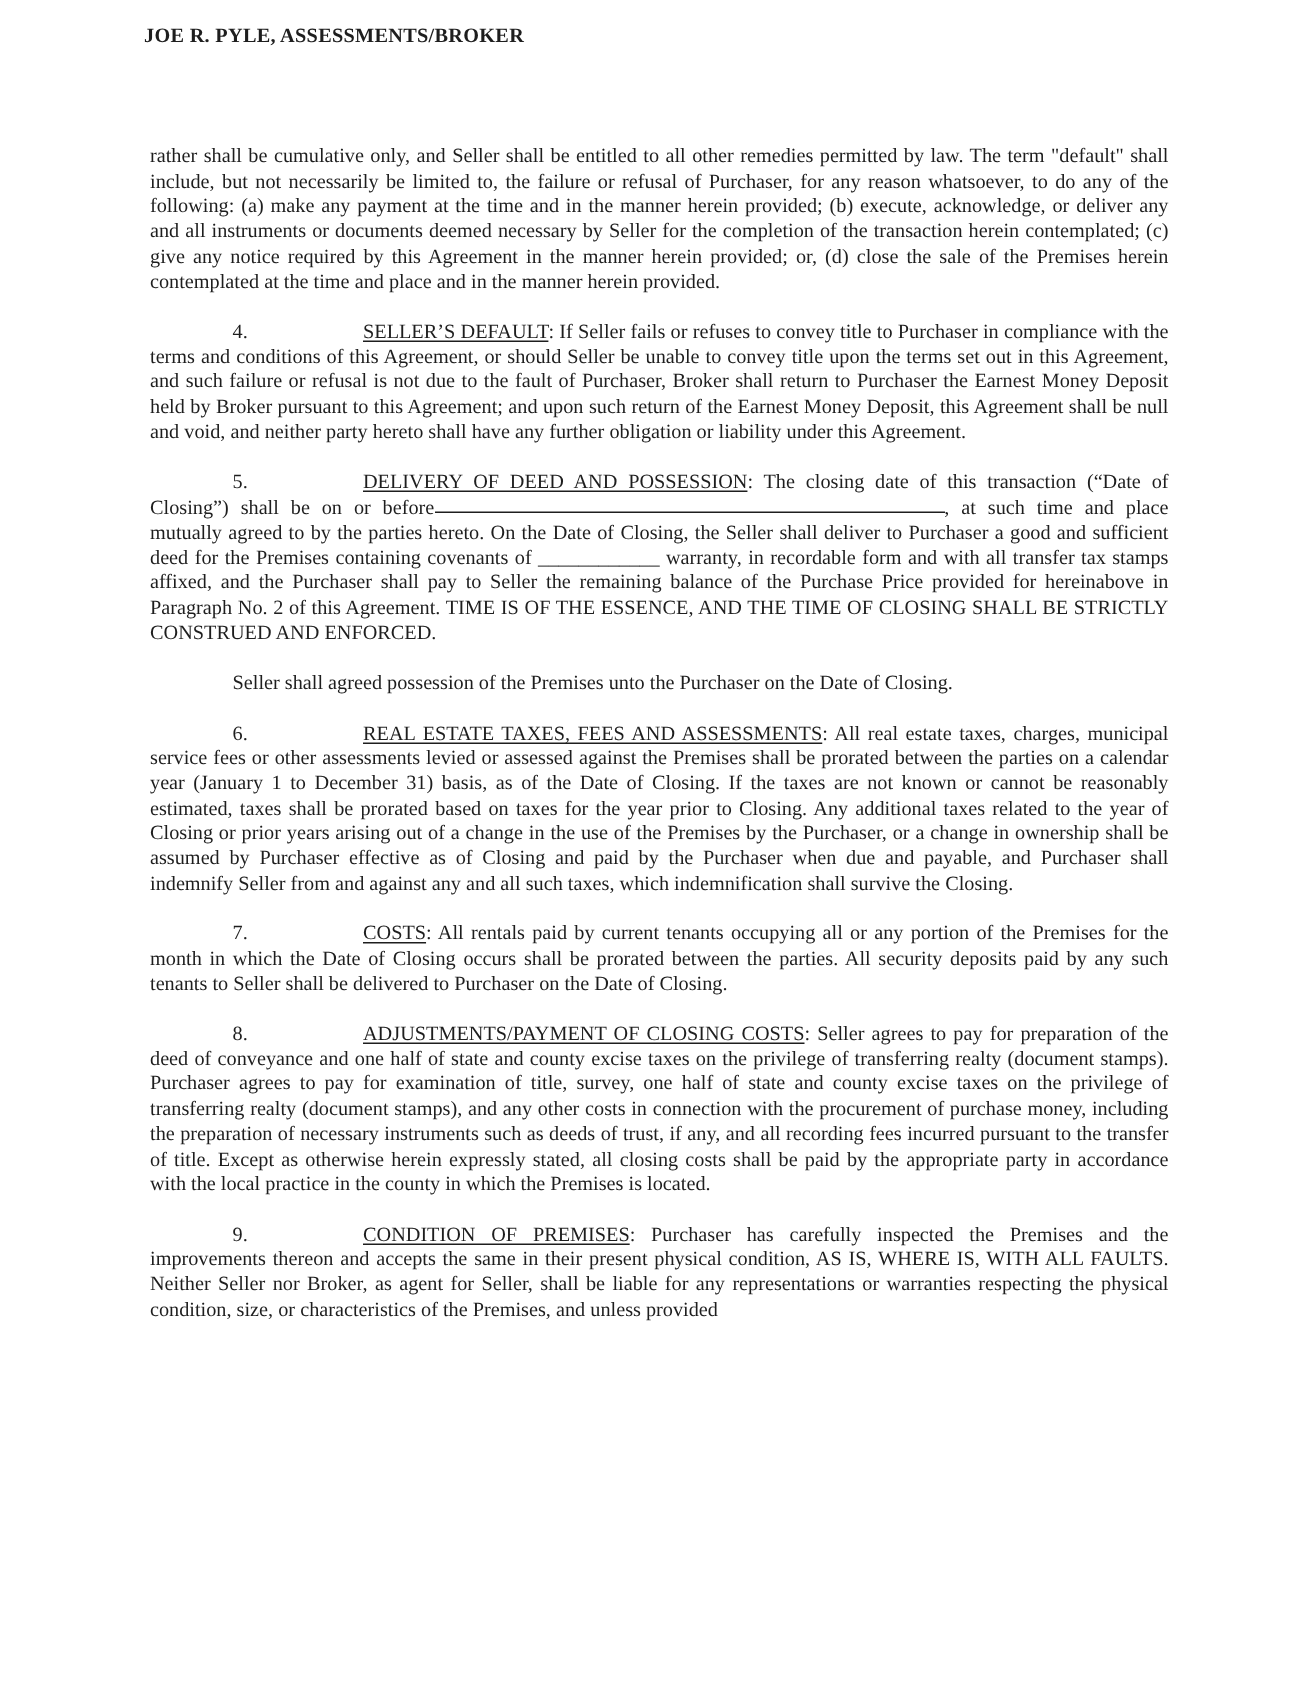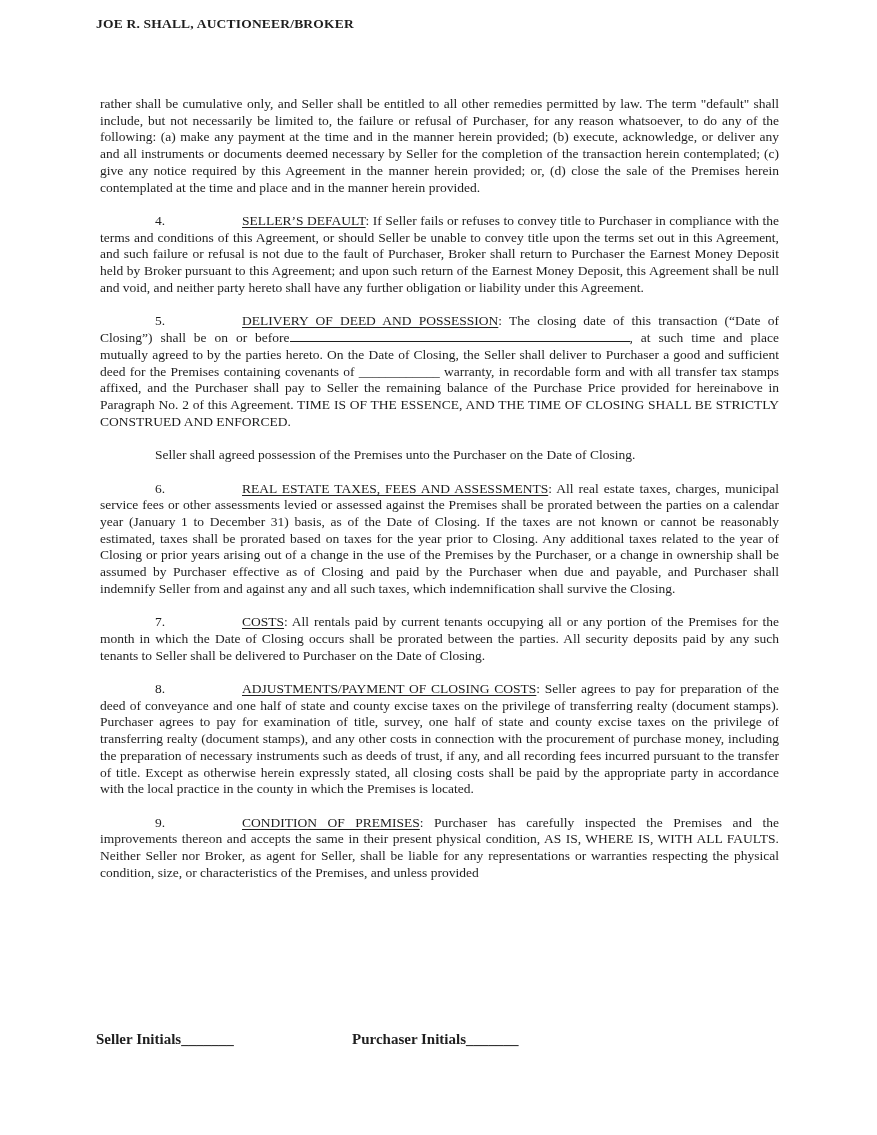--- a/index.html
+++ b/index.html
@@ -69,36 +69,28 @@
   .footer-item { position: absolute; top: 0; white-space: nowrap; }
   .footer-item.seller { left: 0; }
   .footer-item.purchaser { left: 256px; }
 </style>
 </head>
 <body>
 
 <div class="page">
 
   <header class="doc-header">
-    <span>JOE R. SHALL, AUCTIONEER/BROKER</span>
+    <span>JOE R. PYLE, ASSESSMENTS/BROKER</span>
   </header>
 
   <main class="content" id="body-container">
       <p class="plain"><span>rather shall be cumulative only, and Seller shall be entitled to all other remedies permitted by law. The term "default" shall include, but not necessarily be limited to, the failure or refusal of Purchaser, for any reason whatsoever, to do any of the following: (a) make any payment at the time and in the manner herein provided; (b) execute, acknowledge, or deliver any and all instruments or documents deemed necessary by Seller for the completion of the transaction herein contemplated; (c) give any notice required by this Agreement in the manner herein provided; or, (d) close the sale of the Premises herein contemplated at the time and place and in the manner herein provided.</span></p>
       <p class="numbered"><span class="pnum">4.</span><span class="u">SELLER’S DEFAULT</span><span>:  If Seller fails or refuses to convey title to Purchaser in compliance with the terms and conditions of this Agreement, or should Seller be unable to convey title upon the terms set out in this Agreement, and such failure or refusal is not due to the fault of Purchaser, Broker shall return to Purchaser the Earnest Money Deposit held by Broker pursuant to this Agreement; and upon such return of the Earnest Money Deposit, this Agreement shall be null and void, and neither party hereto shall have any further obligation or liability under this Agreement.</span></p>
       <p class="numbered"><span class="pnum">5.</span><span class="u">DELIVERY OF DEED AND POSSESSION</span><span>: The closing date of this transaction (“Date of Closing”) shall be on or before</span><span class="fill-line"></span><span>, at such time and place mutually agreed to by the parties hereto. On the Date of Closing, the Seller shall deliver to Purchaser a good and sufficient deed for the Premises containing covenants of ____________ warranty, in recordable form and with all transfer tax stamps affixed, and the Purchaser shall pay to Seller the remaining balance of the Purchase Price provided for hereinabove in Paragraph No. 2 of this Agreement. TIME IS OF THE ESSENCE, AND THE TIME OF CLOSING SHALL BE STRICTLY CONSTRUED AND ENFORCED.</span></p>
       <p class="indent"><span>Seller shall agreed possession of the Premises unto the Purchaser on the Date of Closing.</span></p>
       <p class="numbered"><span class="pnum">6.</span><span class="u">REAL ESTATE TAXES, FEES AND ASSESSMENTS</span><span>: All real estate taxes, charges, municipal service fees or other assessments levied or assessed against the Premises shall be prorated between the parties on a calendar year (January 1 to December 31) basis, as of the Date of Closing. If the taxes are not known or cannot be reasonably estimated, taxes shall be prorated based on taxes for the year prior to Closing. Any additional taxes related to the year of Closing or prior years arising out of a change in the use of the Premises by the Purchaser, or a change in ownership shall be assumed by Purchaser effective as of Closing and paid by the Purchaser when due and payable, and Purchaser shall indemnify Seller from and against any and all such taxes, which indemnification shall survive the Closing.</span></p>
       <p class="numbered"><span class="pnum">7.</span><span class="u">COSTS</span><span>: All rentals paid by current tenants occupying all or any portion of the Premises for the month in which the Date of Closing occurs shall be prorated between the parties. All security deposits paid by any such tenants to Seller shall be delivered to Purchaser on the Date of Closing.</span></p>
       <p class="numbered"><span class="pnum">8.</span><span class="u">ADJUSTMENTS/PAYMENT OF CLOSING COSTS</span><span>:  Seller agrees to pay for preparation of the deed of conveyance and one half of state and county excise taxes on the privilege of transferring realty (document stamps). Purchaser agrees to pay for examination of title, survey, one half of state and county excise taxes on the privilege of transferring realty (document stamps), and any other costs in connection with the procurement of purchase money, including the preparation of necessary instruments such as deeds of trust, if any, and all recording fees incurred pursuant to the transfer of title. Except as otherwise herein expressly stated, all closing costs shall be paid by the appropriate party in accordance with the local practice in the county in which the Premises is located.</span></p>
       <p class="numbered"><span class="pnum">9.</span><span class="u">CONDITION OF PREMISES</span><span>: Purchaser has carefully inspected the Premises and the improvements thereon and accepts the same in their present physical condition, AS IS, WHERE IS, WITH ALL FAULTS. Neither Seller nor Broker, as agent for Seller, shall be liable for any representations or warranties respecting the physical condition, size, or characteristics of the Premises, and unless provided</span></p>
     </main>
 
-  <footer class="footer">
-    <div class="footer-item seller">
-      <span>Seller Initials</span><span class="initial-blank">_______</span>
-    </div>
-    <div class="footer-item purchaser">
-      <span>Purchaser Initials</span><span class="initial-blank">_______</span>
-    </div>
-  </footer>
 
 </div>
 
 </body></html>

